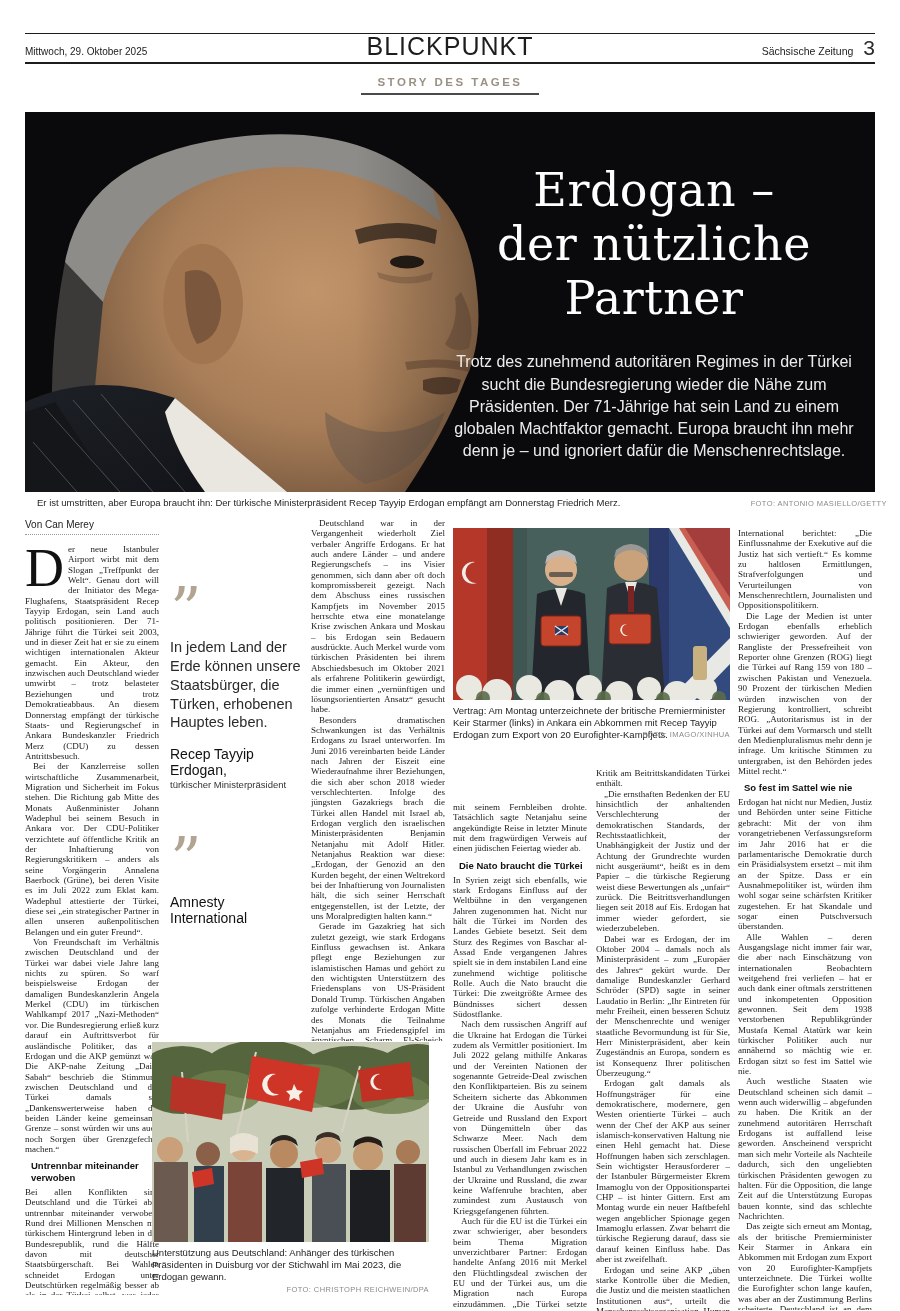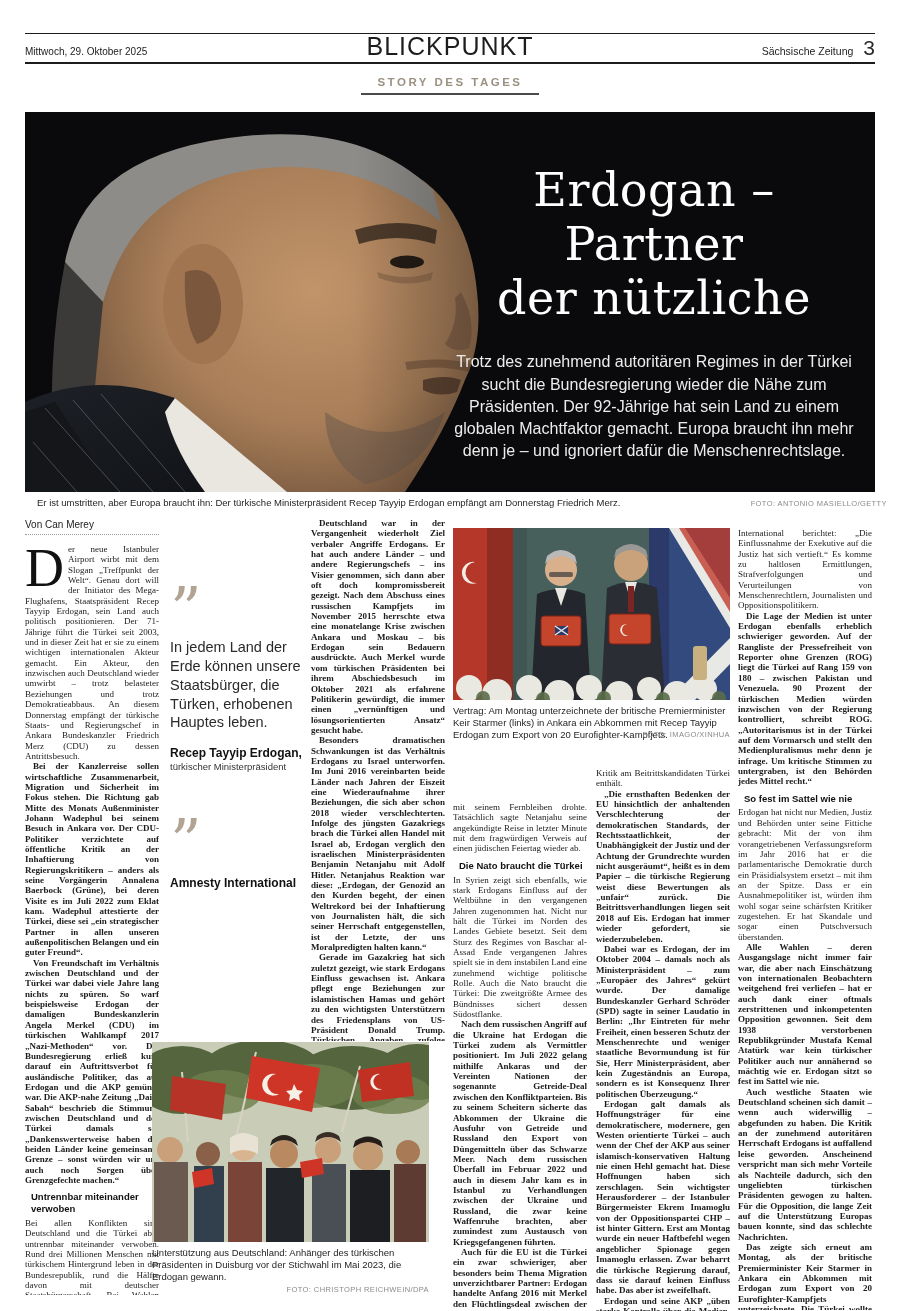--- a/index.html
+++ b/index.html
@@ -38,21 +38,21 @@
 
   .hero-caption { position:absolute; left:37px; top:497px; width:850px; display:flex;
                   justify-content:space-between; align-items:baseline;
                   font-family:"Liberation Sans", sans-serif; }
   .capline { font-size:9.5px; color:#1e1e1e; }
   .credit { font-size:7.5px; color:#8a8a8a; letter-spacing:.4px; white-space:nowrap; }
 
   
   .col { position:absolute; width:134px; overflow:hidden; }
   .col p { font-size:9px; line-height:10.35px; text-align:justify; hyphens:auto; -webkit-hyphens:auto; }
-  .col p.ind { text-indent:8px;font-weight:bold; }
+  .col p.ind { text-indent:8px; }
   .crosshead { font-family:"Liberation Sans", sans-serif; font-weight:bold; font-size:9.5px;
                line-height:1.25; margin:6px 0 3px 6px; color:#111; }
   .col1 { left:25px;  top:519px; height:776px; }
   .col3 { left:311px; top:518px; height:523px; }
   .col4 { left:453px; top:802px; height:543px; }
   .col5 { left:596px; top:768px; height:543px; }
   .col6 { left:738px; top:528px; height:782px; }
 
   .byline { font-family:"Liberation Sans", sans-serif; font-size:10px; color:#222;
             padding-bottom:4px; border-bottom:1px dotted #999; margin-bottom:9px; }
@@ -60,21 +60,21 @@
   .dropcap { float:left; font-family:"Liberation Serif", serif; font-size:54px; line-height:42px;
              padding:3px 4px 0 0; color:#111; }
 
   
   .quote-col { position:absolute; left:170px; top:590px; width:133px; }
   .pullquote { margin-bottom:50px; }
   .qmark { font-family:"DejaVu Serif", serif; font-size:62px; line-height:40px; color:#b2a493;
            display:block; height:40px; }
   .qtext { font-family:"Liberation Sans", sans-serif; font-size:14.5px; line-height:1.3;
            color:#2a2a2a; margin-top:8px; }
-  .qattr { font-family:"Liberation Sans", sans-serif; font-weight:bold; font-size:12px;
+  .qattr { font-family:"Liberation Sans", sans-serif; font-weight:normal; font-size:14px;
            color:#111; margin-top:14px; }
   .qrole { font-family:"Liberation Sans", sans-serif; font-size:9.5px; color:#333; margin-top:1px; }
 
   
   figure { position:absolute; }
   .fig-treaty { left:453px; top:528px; width:277px; }
   .fig-rally  { left:152px; top:1042px; width:277px; }
   figure svg { display:block; }
   figcaption { font-family:"Liberation Sans", sans-serif; font-size:9.5px; line-height:1.26;
                color:#1e1e1e; margin-top:5px; }
@@ -151,24 +151,24 @@
           <path d="M48,288 L128,380"></path>
           <path d="M76,282 L160,380"></path>
           <path d="M8,330 L52,380"></path>
       </g>
 
       <rect x="330" y="0" width="520" height="380" fill="url(#fade)"></rect>
     </svg>
     <div class="hero-text">
       <div class="headline">
         <div>Erdogan –</div>
+        <div>der nützliche</div>
         <div>Partner</div>
-        <div>der nützliche</div>
       </div>
-      <p class="standfirst">Trotz des zunehmend autoritären Regimes in der Türkei sucht die Bundesregierung wieder die Nähe zum Präsidenten. Der 92-Jährige hat sein Land zu einem globalen Machtfaktor gemacht. Europa braucht ihn mehr denn je – und ignoriert dafür die Menschenrechtslage.</p>
+      <p class="standfirst">Trotz des zunehmend autoritären Regimes in der Türkei sucht die Bundesregierung wieder die Nähe zum Präsidenten. Der 71-Jährige hat sein Land zu einem globalen Machtfaktor gemacht. Europa braucht ihn mehr denn je – und ignoriert dafür die Menschenrechtslage.</p>
     </div>
   </section>
 
   <div class="hero-caption">
     <span class="capline">Er ist umstritten, aber Europa braucht ihn: Der türkische Ministerpräsident Recep Tayyip Erdogan empfängt am Donnerstag Friedrich Merz.</span>
     <span class="credit">FOTO: ANTONIO MASIELLO/GETTY</span>
   </div>
 
   <div class="col col1">
     <div class="byline">Von Can Merey</div>

